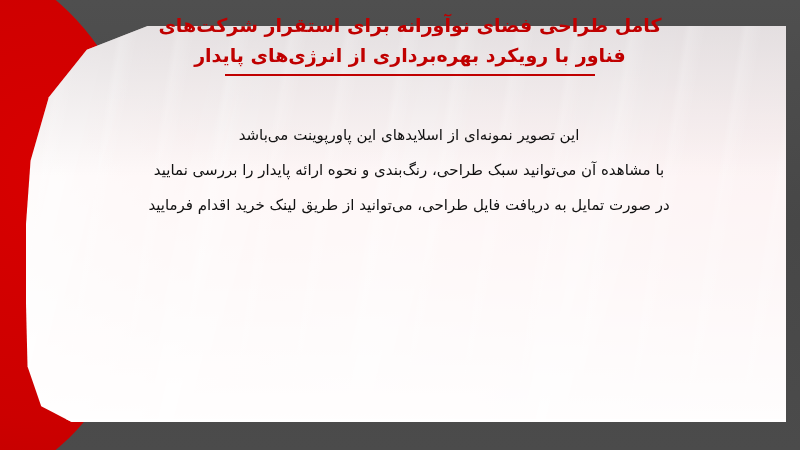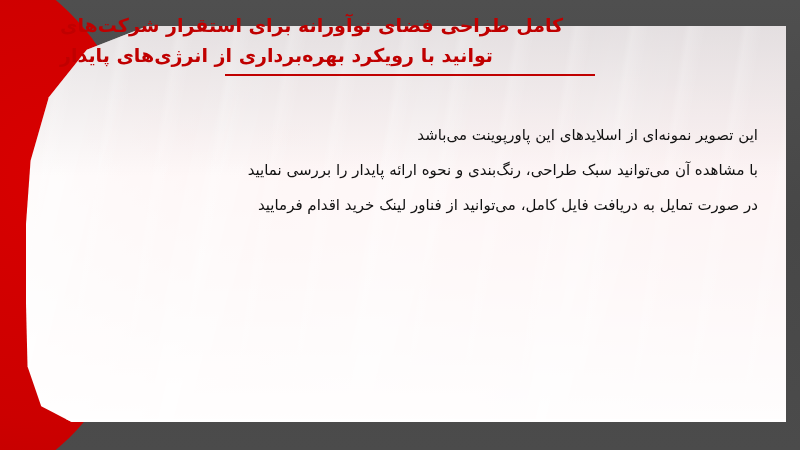--- a/index.html
+++ b/index.html
@@ -126,21 +126,21 @@
     background: linear-gradient(180deg, rgba(255,255,255,0.95), rgba(255,255,255,0.5));
     pointer-events: none;
   }
 
   
   .title-block {
     position: absolute;
     top: 10px;
     left: 60px;
     right: 40px;
-    text-align: left;
+    text-align: center;
     direction: rtl;
   }
   .title-line {
     color: #c00000;
     font-size: 19px;
     font-weight: bold;
     line-height: 30px;
     letter-spacing: 0px;
     white-space: nowrap;
   }
@@ -151,21 +151,21 @@
     background: #c00000;
   }
 
   
   .body-block {
     position: absolute;
     top: 118px;
     left: 60px;
     right: 42px;
     direction: rtl;
-    text-align: right;
+    text-align: center;
   }
   .body-line {
     color: #111111;
     font-size: 15px;
     line-height: 35px;
     white-space: nowrap;
     font-weight: normal;
   }
 </style>
 </head>
@@ -178,23 +178,23 @@
   <div class="red-ellipse"></div>
 
   <div class="content-panel">
     <div class="panel-top-shade"></div>
     <div class="panel-bands"></div>
     <div class="panel-bottom-edge"></div>
   </div>
 
   <div class="title-block">
     <div class="title-line">کامل طراحی فضای نوآورانه برای استقرار شرکت‌های</div>
-    <div class="title-line">توانید با رویکرد بهره‌برداری از انرژی‌های پایدار</div>
+    <div class="title-line">فناور با رویکرد بهره‌برداری از انرژی‌های پایدار</div>
     <div class="title-rule"></div>
   </div>
 
   <div class="body-block">
     <div class="body-line">این تصویر نمونه‌ای از اسلایدهای این پاورپوینت می‌باشد</div>
     <div class="body-line">با مشاهده آن می‌توانید سبک طراحی، رنگ‌بندی و نحوه ارائه پایدار را بررسی نمایید</div>
-    <div class="body-line">در صورت تمایل به دریافت فایل کامل، می‌توانید از فناور لینک خرید اقدام فرمایید</div>
+    <div class="body-line">در صورت تمایل به دریافت فایل طراحی، می‌توانید از طریق لینک خرید اقدام فرمایید</div>
   </div>
 
 </div>
 
 </body></html>

